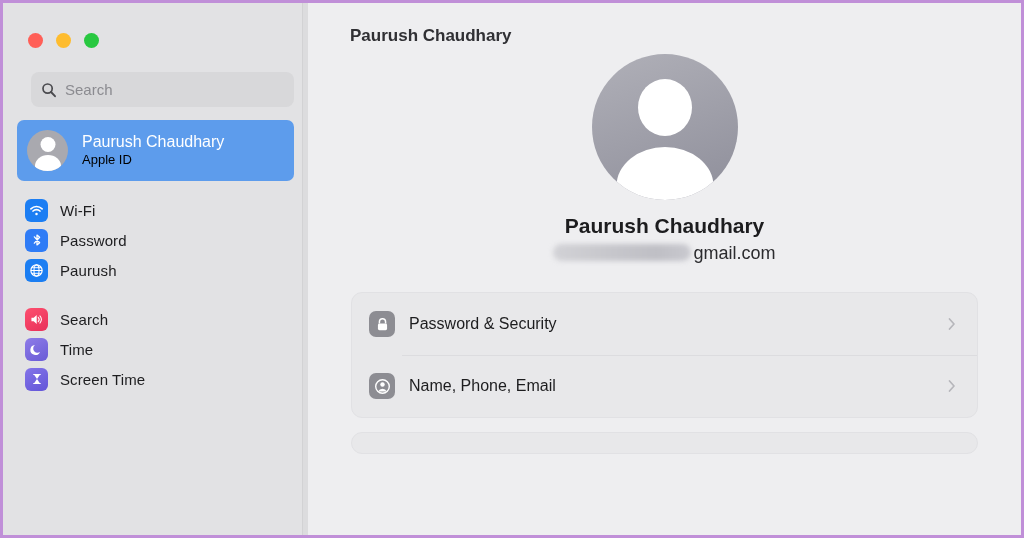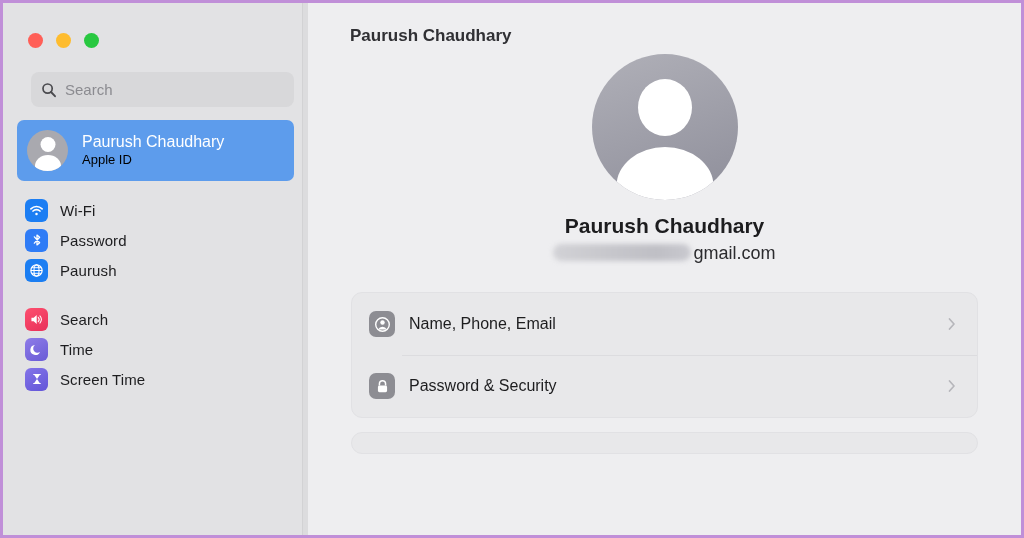--- a/index.html
+++ b/index.html
@@ -339,48 +339,48 @@
       </div>
       <div id="profile-name">Paurush Chaudhary</div>
       <div id="profile-email">
         <span id="email-blur"></span>
         <span>gmail.com</span>
       </div>
     </div>
 
     <div id="cards">
       <div class="card">
+
+        <div class="row">
+          <span class="row-icon">
+            <svg width="17" height="17" viewBox="0 0 16 16">
+              <path d="M5.1 7 L5.1 5.4 A2.9 2.9 0 0 1 10.9 5.4 L10.9 7" fill="none" stroke="#fff" stroke-width="1.4"></path>
+              <rect x="3.7" y="7" width="8.6" height="6.4" rx="1.4" fill="#fff"></rect>
+            </svg>
+          </span>
+          <span class="row-label">Password &amp; Security</span>
+          <svg class="chev" width="10" height="16" viewBox="0 0 10 16">
+            <path d="M2.5 3 L7 8 L2.5 13" fill="none" stroke="#b6b6bb" stroke-width="1.7" stroke-linecap="round" stroke-linejoin="round"></path>
+          </svg>
+        </div>
 
         <div class="row">
           <span class="row-icon">
             <svg width="17" height="17" viewBox="0 0 16 16">
               <circle cx="8" cy="8" r="6.4" fill="none" stroke="#fff" stroke-width="1.3"></circle>
               <circle cx="8" cy="6.2" r="2.1" fill="#fff"></circle>
               <path d="M3.9 12.6 A4.6 4.6 0 0 1 12.1 12.6" fill="#fff"></path>
             </svg>
           </span>
           <span class="row-label">Name, Phone, Email</span>
           <svg class="chev" width="10" height="16" viewBox="0 0 10 16">
             <path d="M2.5 3 L7 8 L2.5 13" fill="none" stroke="#b6b6bb" stroke-width="1.7" stroke-linecap="round" stroke-linejoin="round"></path>
           </svg>
         </div>
 
-        <div class="row">
-          <span class="row-icon">
-            <svg width="17" height="17" viewBox="0 0 16 16">
-              <path d="M5.1 7 L5.1 5.4 A2.9 2.9 0 0 1 10.9 5.4 L10.9 7" fill="none" stroke="#fff" stroke-width="1.4"></path>
-              <rect x="3.7" y="7" width="8.6" height="6.4" rx="1.4" fill="#fff"></rect>
-            </svg>
-          </span>
-          <span class="row-label">Password &amp; Security</span>
-          <svg class="chev" width="10" height="16" viewBox="0 0 10 16">
-            <path d="M2.5 3 L7 8 L2.5 13" fill="none" stroke="#b6b6bb" stroke-width="1.7" stroke-linecap="round" stroke-linejoin="round"></path>
-          </svg>
-        </div>
-
 
       </div>
 
       <div class="card stub"></div>
     </div>
 
   </div>
 </div>
 
 </body></html>

